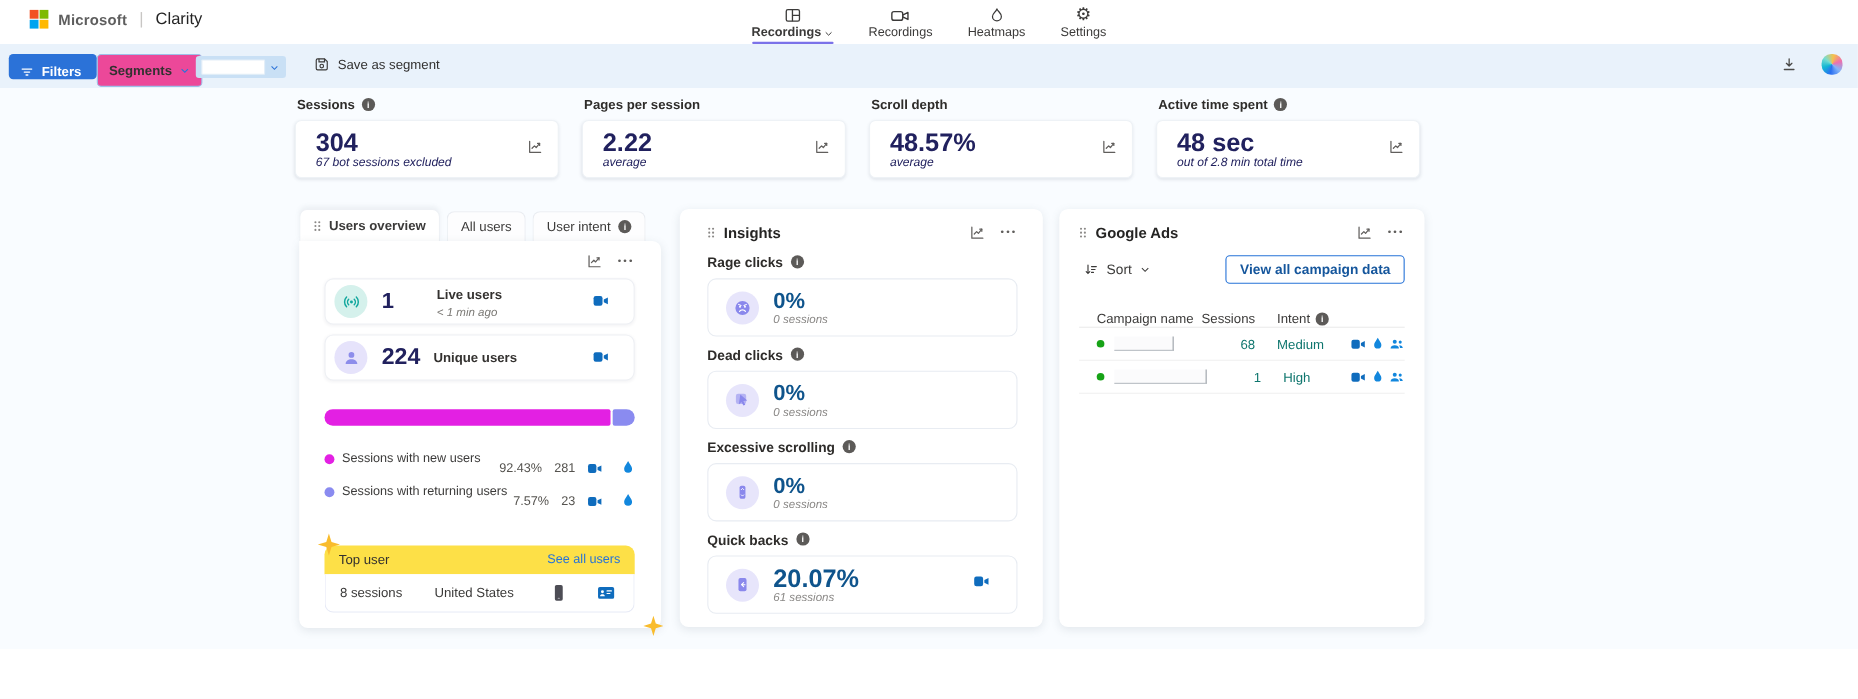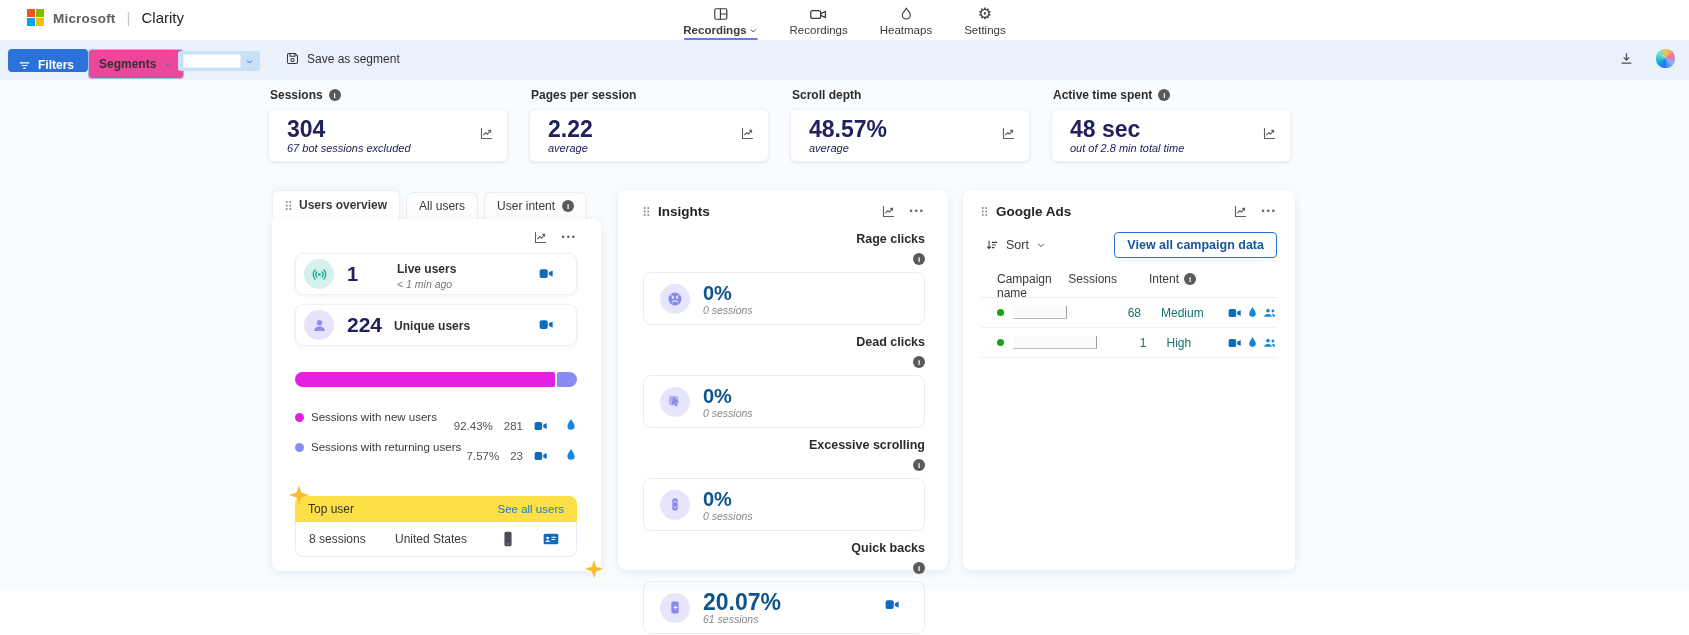--- a/index.html
+++ b/index.html
@@ -111,39 +111,39 @@
   .tu-card-icon { margin-left:auto; margin-right:4px; cursor:pointer; display:flex; }
   .sparkle-tl { position:absolute; left:-7px; top:-12px; }
   .sparkle-br { position:absolute; right:-27px; bottom:-22px; }
 
   
   .insights { position:absolute; left:618px; top:190px; width:330px; height:380px; background:#fff; border-radius:8px;
     box-shadow:0 2px 8px rgba(100,110,130,.14); padding:10px 23px 0 25px; }
   .card-head { display:flex; align-items:center; gap:8px; height:22px; margin-bottom:4px; }
   .card-title { font-size:13.5px; font-weight:600; color:#252423; }
   .card-head-right { margin-left:auto; display:flex; align-items:center; gap:14px; }
-  .insight-label { display:flex; align-items:flex-end; gap:7px; font-size:12.5px; font-weight:600; color:#2e2c2a; margin:10px 0 7px;flex-direction:column; }
+  .insight-label { display:flex; align-items:flex-start; gap:7px; font-size:12.5px; font-weight:600; color:#2e2c2a; margin:10px 0 7px; }
   .insight-card { border:1px solid #e8ecf2; border-radius:8px; height:53px; display:flex; align-items:center; padding:0 16px; position:relative; }
   .insight-icon { width:30px; height:30px; border-radius:50%; background:#e7e5fb; display:flex; align-items:center; justify-content:center; flex:0 0 auto; }
   .insight-texts { margin-left:13px; }
   .insight-value { font-size:20px; font-weight:700; color:#0f548c; line-height:22px; }
   .insight-value.big { font-size:23px; }
   .insight-sessions { font-size:10.5px; font-style:italic; color:#8a8886; }
   .insight-card .video-btn { position:absolute; right:24px; top:16px; cursor:pointer; display:flex; }
 
   
   .ads { position:absolute; left:963px; top:190px; width:332px; height:380px; background:#fff; border-radius:8px;
     box-shadow:0 2px 8px rgba(100,110,130,.14); padding:10px 18px 0 18px; }
   .ads .card-head { margin-bottom:10px; }
   .ads-toolbar { display:flex; align-items:center; margin:4px 0 14px; }
   .sort-btn { display:flex; align-items:center; gap:7px; font-size:12.5px; color:#3b3a39; cursor:pointer; padding:2px 4px; }
   .view-all-btn { margin-left:auto; background:#fff; border:1px solid #2673d8; color:#15569c; border-radius:4px;
     font-size:12.5px; font-weight:600; padding:5px 12px; cursor:pointer; font-family:inherit; }
   .ads-table { width:100%; }
-  .ads-thead { display:flex; align-items:flex-start; height:26px; border-bottom:1px solid #ececec; font-size:12px; color:#3b3a39;gap:12px; }
+  .ads-thead { display:flex; align-items:flex-end; height:26px; border-bottom:1px solid #ececec; font-size:12px; color:#3b3a39; }
   .col-name { flex:1; display:flex; align-items:center; gap:9px; padding-left:16px; }
   .col-sessions { width:52px; text-align:right; }
   .col-intent { width:74px; padding-left:20px; display:flex; align-items:center; gap:5px; }
   .col-actions { width:62px; display:flex; align-items:center; gap:5px; justify-content:flex-end; }
   .ads-row { display:flex; align-items:center; height:30px; border-bottom:1px solid #f0f0f0; font-size:12px; color:#0f766e; }
   .green-dot { width:7px; height:7px; border-radius:50%; flex:0 0 auto; }
   .masked { height:13px; background:#fbfbfc; border-bottom:1px solid #b9bec4; border-right:1px solid #9aa0a6; }
   .masked.w1 { width:54px; }
   .masked.w2 { width:84px; }
 

